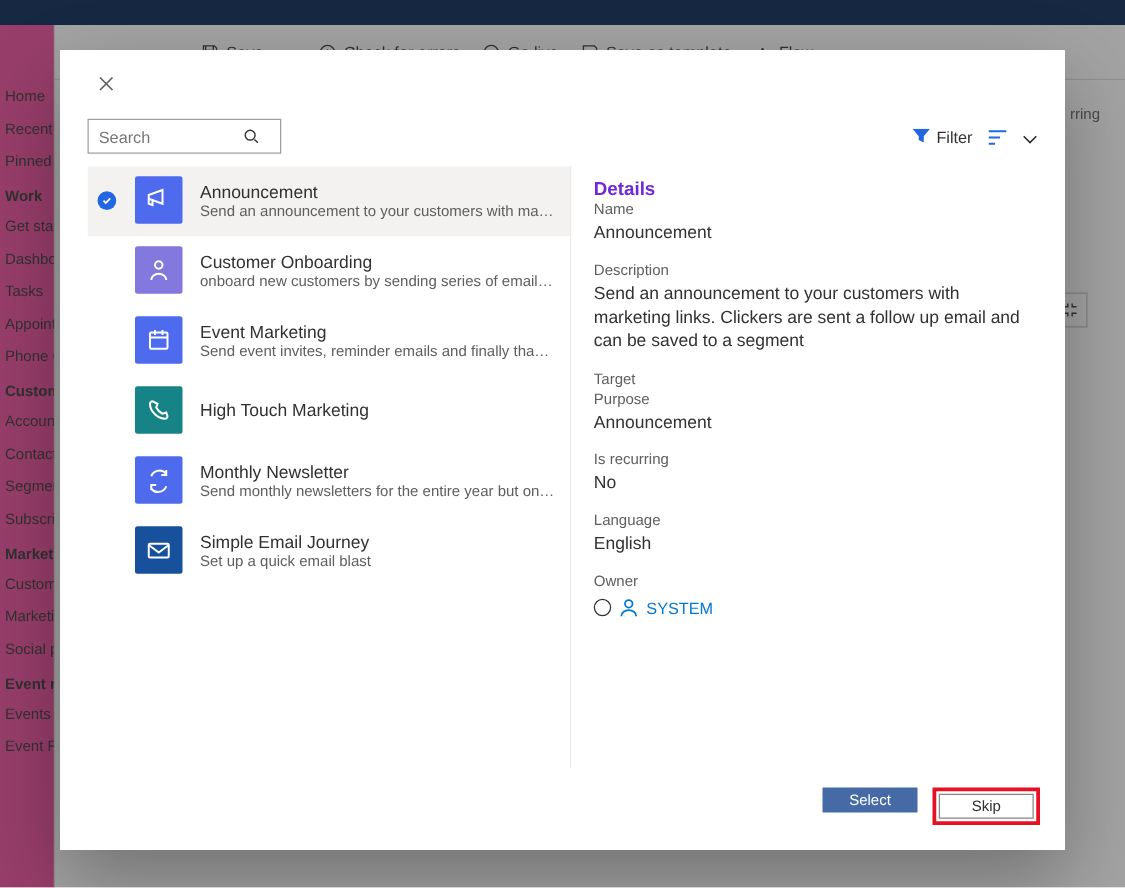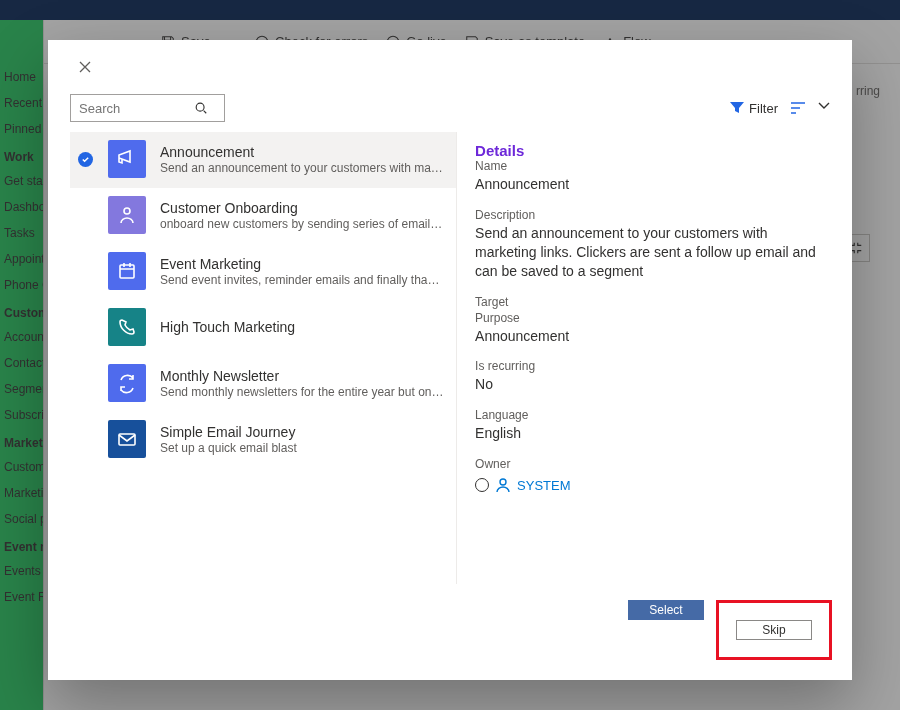--- a/index.html
+++ b/index.html
@@ -10,21 +10,21 @@
   }
   
   .bg { position:absolute; inset:0; background:#fff; }
   .bg-topbar { height:20px; background:#002050; }
   .bg-cmdbar { height:44px; background:#fff; border-bottom:1px solid #e1dfdd;
     display:flex; align-items:center; padding-left:130px; gap:18px; font-size:13px; color:#323130;}
   .bg-cmdbar .ic { width:14px; height:14px; display:inline-flex; margin-right:6px; }
   .bg-cmdbar .itm { display:flex; align-items:center; }
   .bg-cmdbar .chev { font-size:10px; color:#605e5c; }
   .bg-sidebar { position:absolute; left:0; top:20px; bottom:0; width:44px; padding-top:44px;
-    background:#22c55e; border-right:1px solid #e1dfdd; font-size:12px; color:#323130; overflow:hidden;}
+    background:#ec4899; border-right:1px solid #e1dfdd; font-size:12px; color:#323130; overflow:hidden;}
   .bg-side-item { padding:6px 4px; white-space:nowrap; }
   .bg-side-head { padding:8px 4px 4px; font-weight:600; white-space:nowrap; }
   .bg-body { position:absolute; left:44px; right:0; top:64px; bottom:0; background:#fff; }
   .bg-sub { position:absolute; right:20px; top:20px; font-size:12px; color:#605e5c; }
   .bg-subicon { position:absolute; right:30px; top:170px; width:28px; height:28px;
     border:1px solid #c8c6c4; display:flex; align-items:center; justify-content:center; }
   .dim-overlay { position:absolute; inset:0; background:rgba(50,50,50,0.45); }
 
   
   .modal { position:absolute; left:48px; top:40px; width:804px; height:640px;
@@ -32,21 +32,21 @@
   .modal-header { display:flex; justify-content:space-between; align-items:center;
     padding:16px 22px 10px 22px; }
   .modal-title { font-size:18px; font-weight:400; color:#323130; }
   .close-x { font-size:16px; color:#605e5c; cursor:pointer; padding:4px 8px; }
   .modal-toolbar { display:flex; justify-content:space-between; align-items:center;
     padding:2px 22px 10px 22px; }
   .search-box { width:155px; height:28px; border:1px solid #a19f9d; display:flex;
     align-items:center; padding:0 8px; }
   .search-box input { border:none; outline:none; width:115px; font-size:13px; background:transparent; }
   .search-box .sic { width:14px; height:14px; }
-  .toolbar-right { display:flex; align-items:flex-start; gap:12px; font-size:13px; color:#323130; }
+  .toolbar-right { display:flex; align-items:flex-end; gap:12px; font-size:13px; color:#323130; }
   .filter { display:flex; align-items:center; gap:5px; cursor:pointer; }
   .funnel { width:14px; height:12px; }
 
   .modal-body { flex:1; display:flex; padding:0 22px; min-height:0; }
   .tpl-list { flex:1.1; border-right:1px solid #edebe9; overflow:hidden; }
   .tpl-item { display:flex; align-items:center; padding:8px 10px 10px 6px; gap:14px; cursor:pointer; }
   .tpl-item.selected { background:#f3f2f1; }
   .tpl-check { width:18px; display:flex; justify-content:center; }
   .check-circle { width:15px; height:15px; border-radius:50%; background:#2266E3;
     display:flex; align-items:center; justify-content:center; }
@@ -65,21 +65,21 @@
   .owner-row { display:flex; align-items:center; gap:6px; margin-top:6px;text-align:right; }
   .owner-row .ring { width:14px; height:14px; border:1.5px solid #323130; border-radius:50%; }
   .owner-row .person { color:#0078D4; width:16px; height:16px; }
   .owner-name { color:#0078D4; font-size:13px; }
 
   .modal-footer { display:flex; justify-content:flex-end; gap:12px; padding:16px 20px 20px; }
   .btn { min-width:76px; height:20px; font-size:12px; display:flex; align-items:center;
     justify-content:center; cursor:pointer; }
   .btn-primary { background:#456aa6; color:#fff; border:none; }
   .btn-secondary { background:#fff; color:#323130; border:1px solid #8a8886; }
-  .skip-highlight { border:3px solid #e81123; padding:17px; }
+  .skip-highlight { border:3px solid #e81123; padding:2px; }
 </style>
 </head>
 <body>
 
 <div class="bg">
   <div class="bg-topbar"></div>
   <div class="bg-cmdbar">
     <span class="itm">←</span>
     <span class="itm">
       <svg class="ic" viewBox="0 0 16 16">

